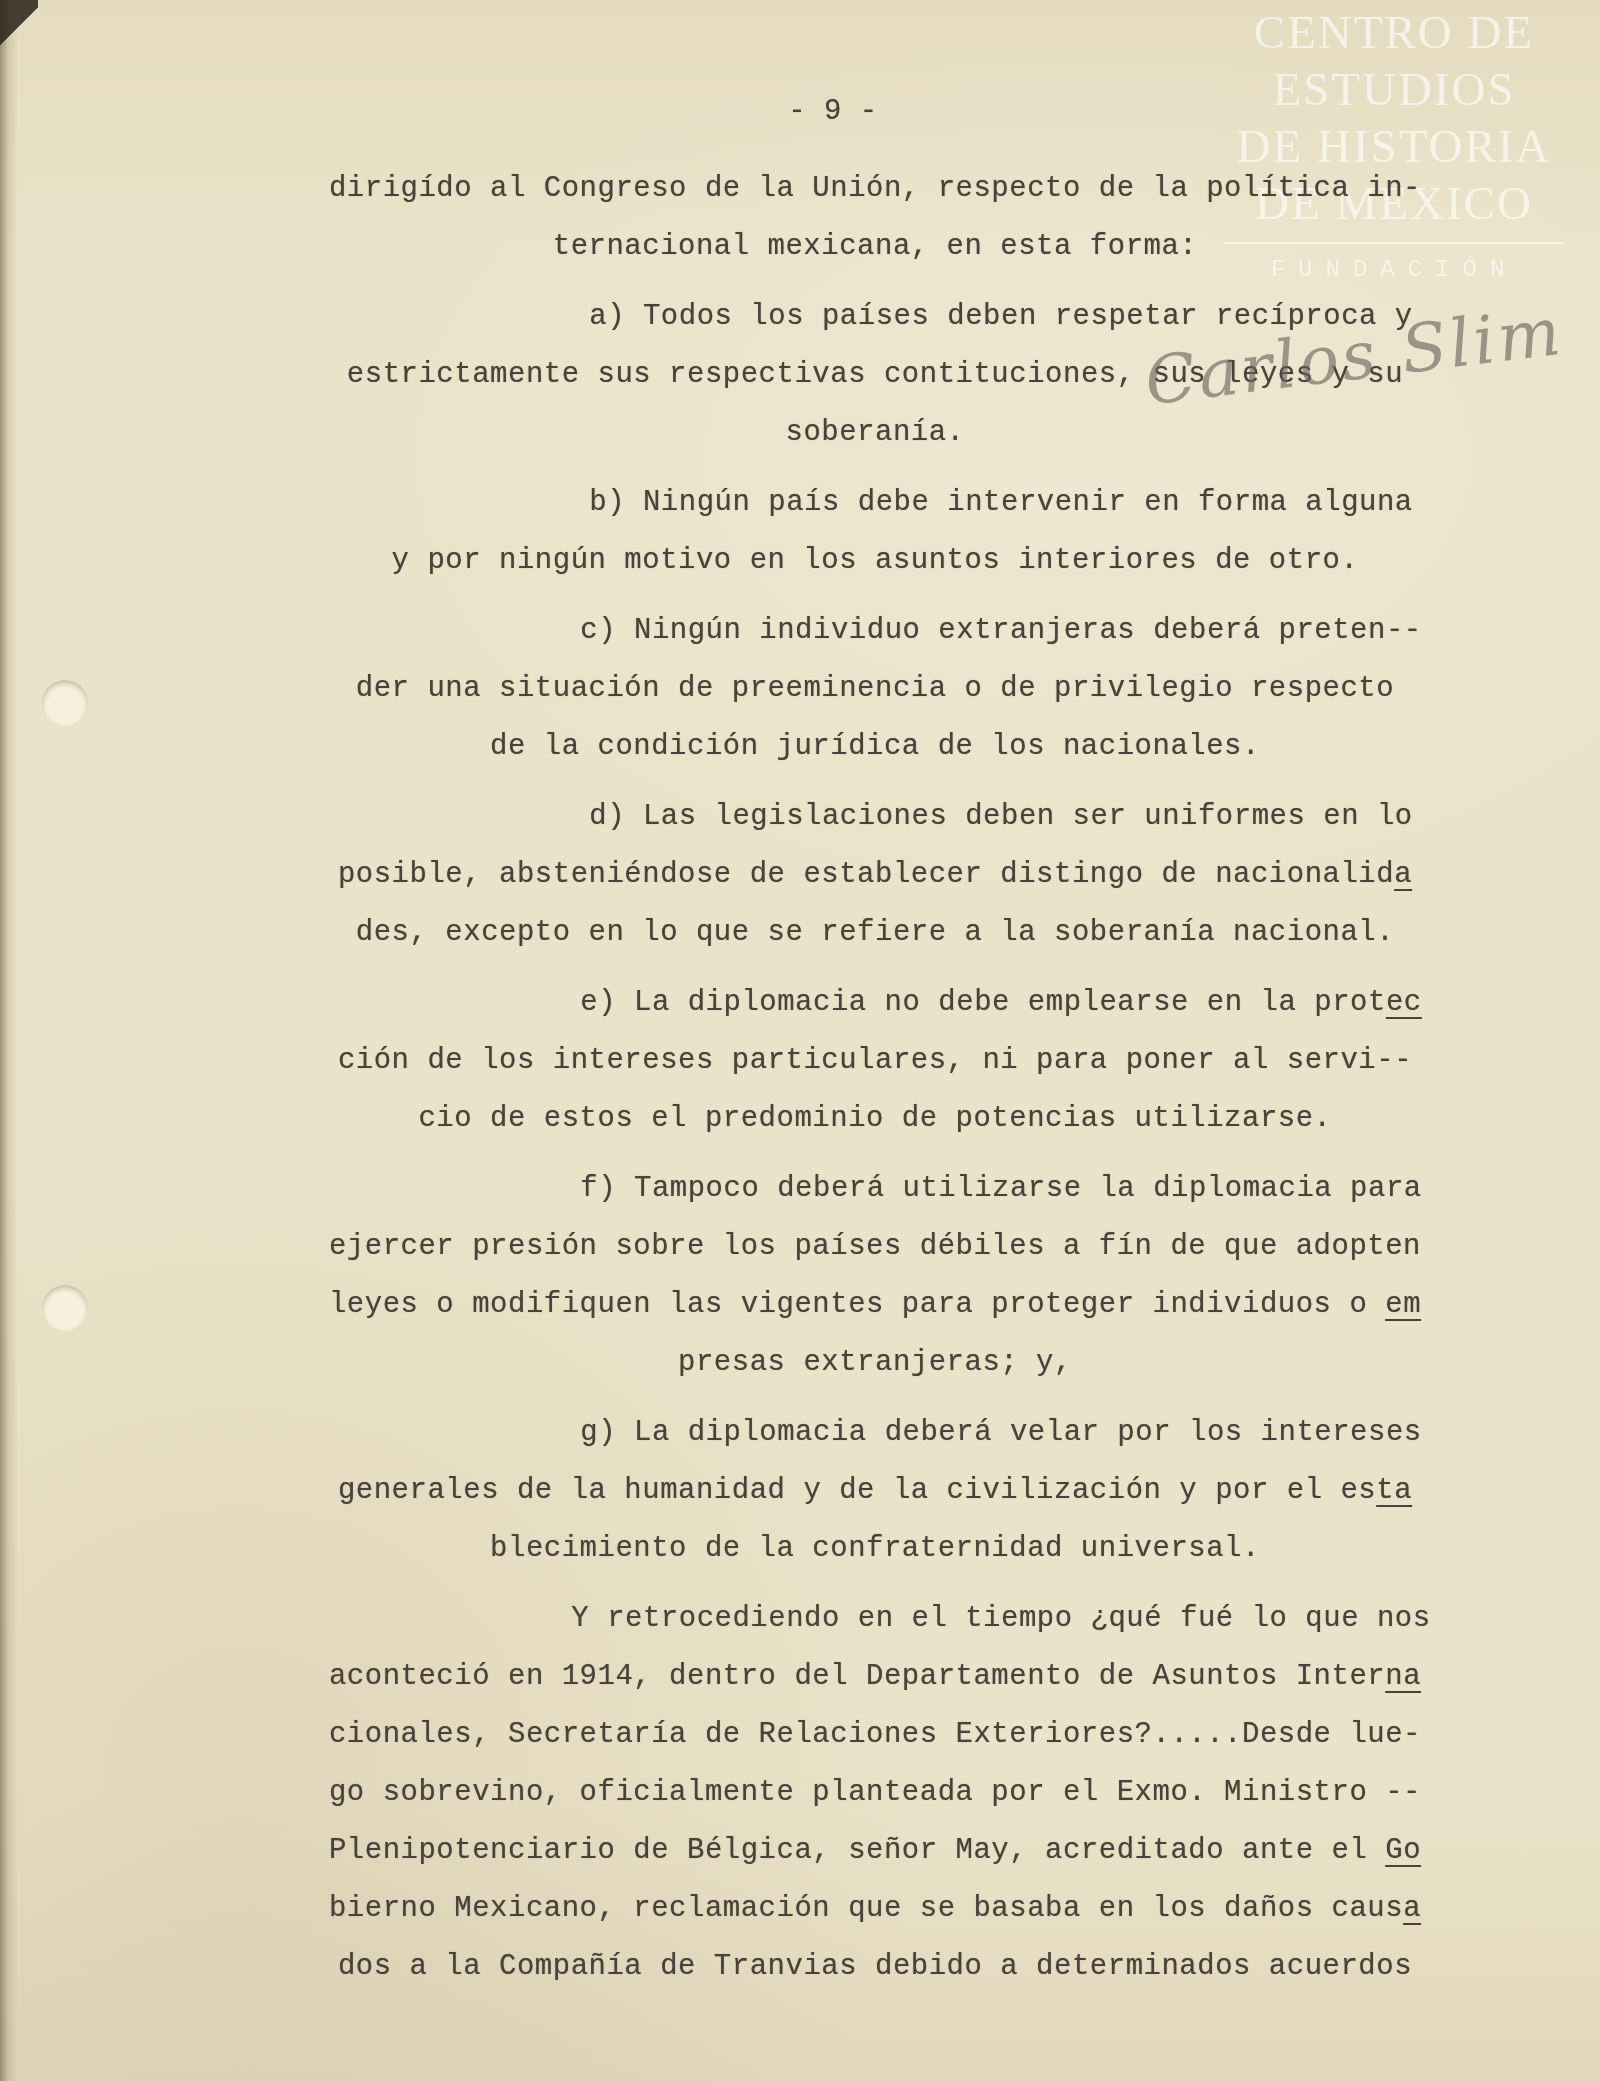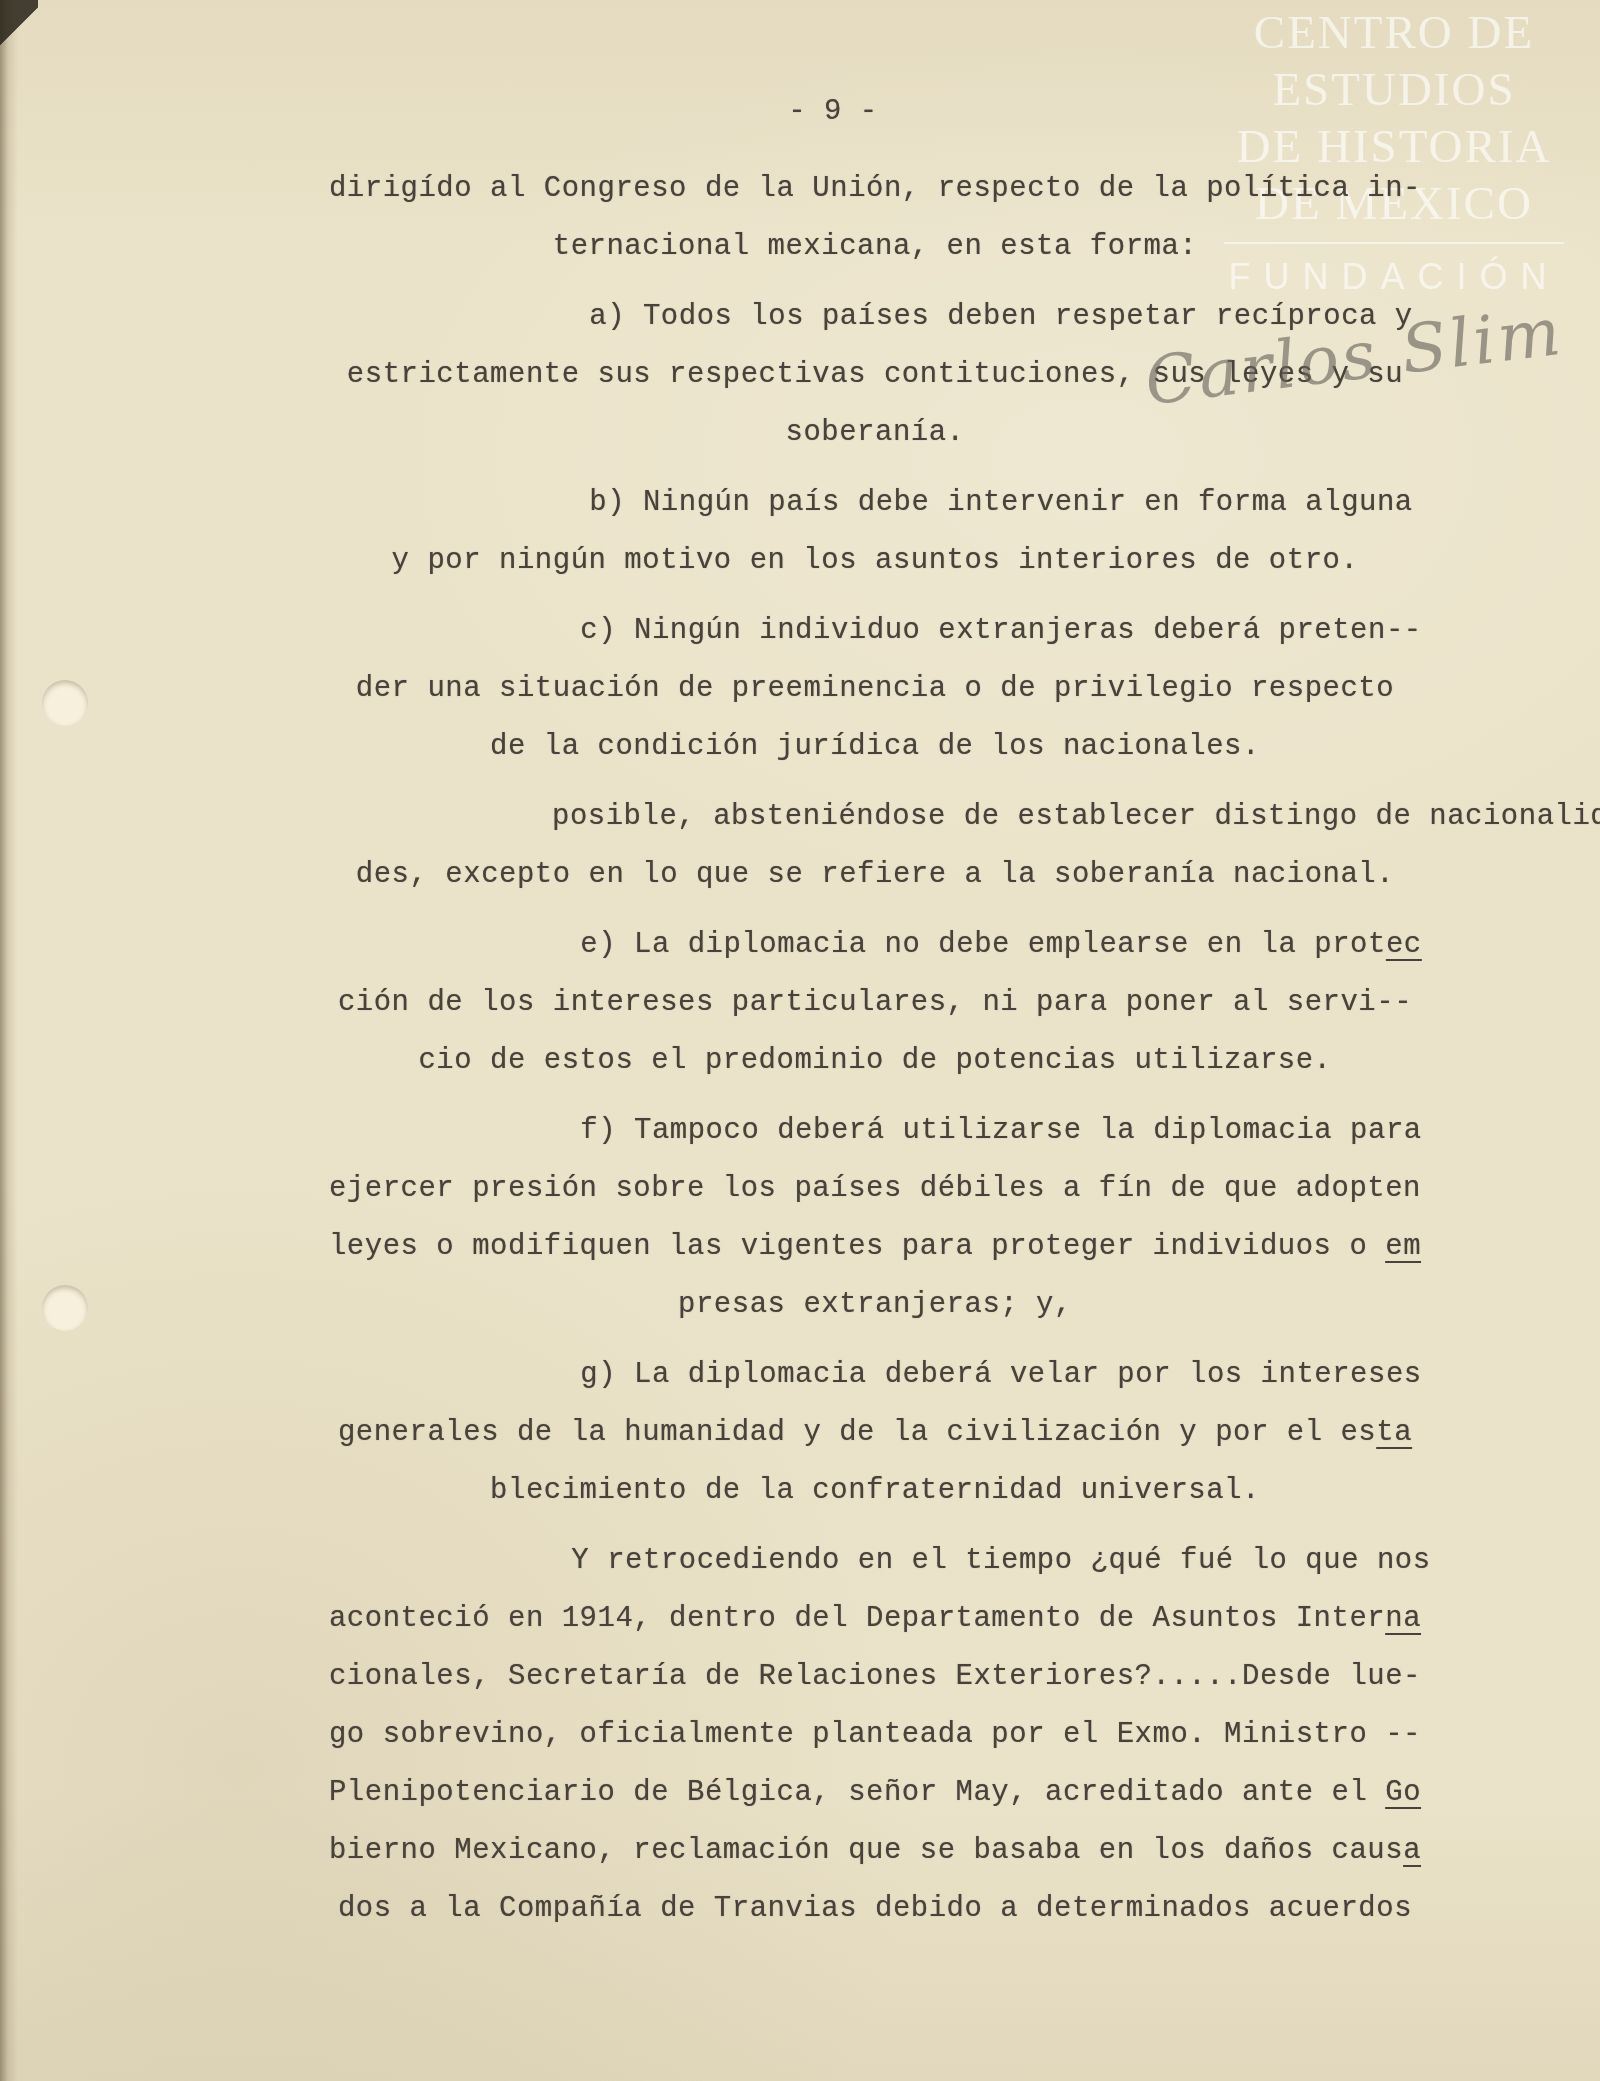--- a/index.html
+++ b/index.html
@@ -41,22 +41,22 @@
   .hole-2 { top: 1285px; }
 
   .watermark {
     position: absolute; top: 4px; right: 30px; width: 352px; text-align: center;
     font-family: "Liberation Serif", serif;
     color: rgba(255,255,255,0.62);
   }
   .wm-line { font-size: 47px; line-height: 57px; letter-spacing: 2px; white-space: nowrap; }
   .wm-rule { height: 2px; margin: 10px 6px 12px; background: rgba(255,255,255,0.55); }
   .wm-foundation {
-    font-family: Liberation Sans, sans-serif;
-    font-size: 36px; letter-spacing: 13px; white-space: nowrap;
+    font-family: Liberation Mono, monospace;
+    font-size: 24px; letter-spacing: 13px; white-space: nowrap;
     color: rgba(255,255,255,0.60);
   }
 
   .signature {
     position: absolute; top: 318px; right: 36px;
     transform: rotate(-7deg);
     font-family: "DejaVu Serif", serif; font-style: italic;
     font-size: 66px; letter-spacing: 3px; white-space: nowrap;
     color: rgba(104,99,90,0.62);
   }
@@ -109,20 +109,21 @@
         <div class="paragraph indent-first">
           <div class="line">b) Ningún país debe intervenir en forma alguna</div>
           <div class="line">y por ningún motivo en los asuntos interiores de otro.</div>
         </div>
         <div class="paragraph indent-first">
           <div class="line">c) Ningún individuo extranjeras deberá preten--</div>
           <div class="line">der una situación de preeminencia o de privilegio respecto</div>
           <div class="line">de la condición jurídica de los nacionales.</div>
         </div>
         <div class="paragraph indent-first">
+          <div class="line">d) Las legislaciones deben ser uniformes en lo</div>
           <div class="line">posible, absteniéndose de establecer distingo de nacionalid<span class="und">a</span></div>
           <div class="line">des, excepto en lo que se refiere a la soberanía nacional.</div>
         </div>
         <div class="paragraph indent-first">
           <div class="line">e) La diplomacia no debe emplearse en la prot<span class="und">ec</span></div>
           <div class="line">ción de los intereses particulares, ni para poner al servi--</div>
           <div class="line">cio de estos el predominio de potencias utilizarse.</div>
         </div>
         <div class="paragraph indent-first">
           <div class="line">f) Tampoco deberá utilizarse la diplomacia para</div>

